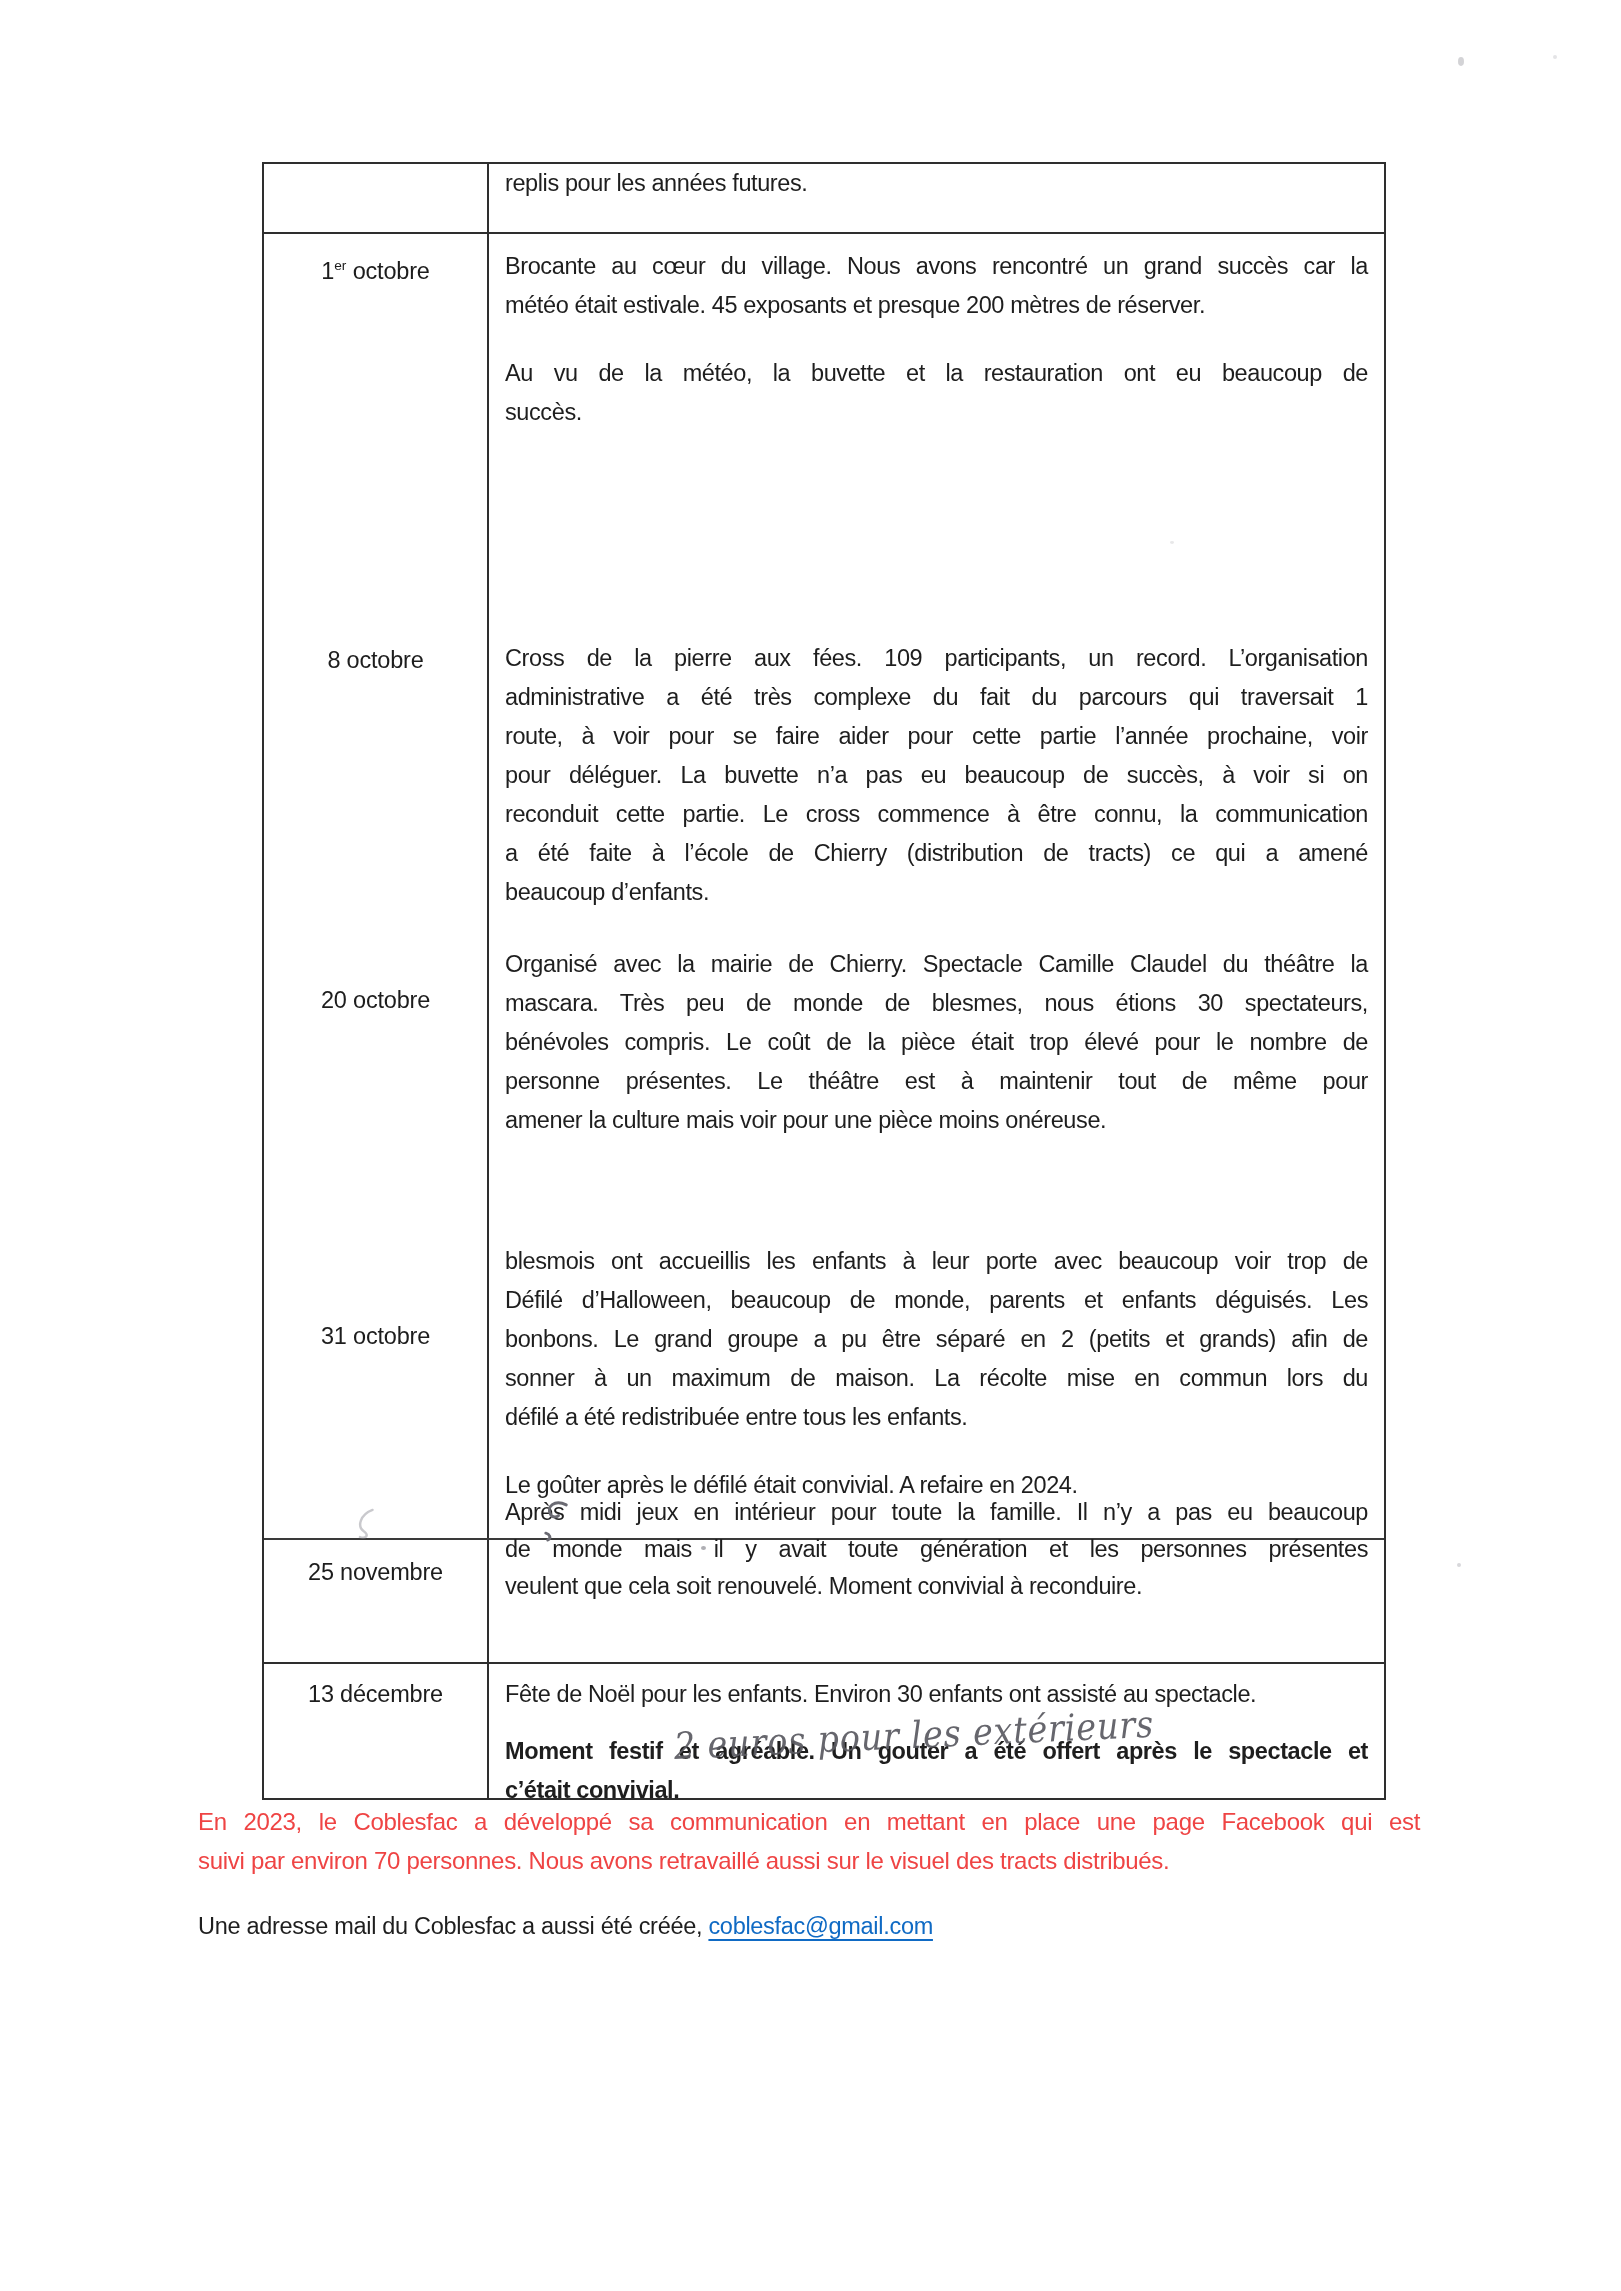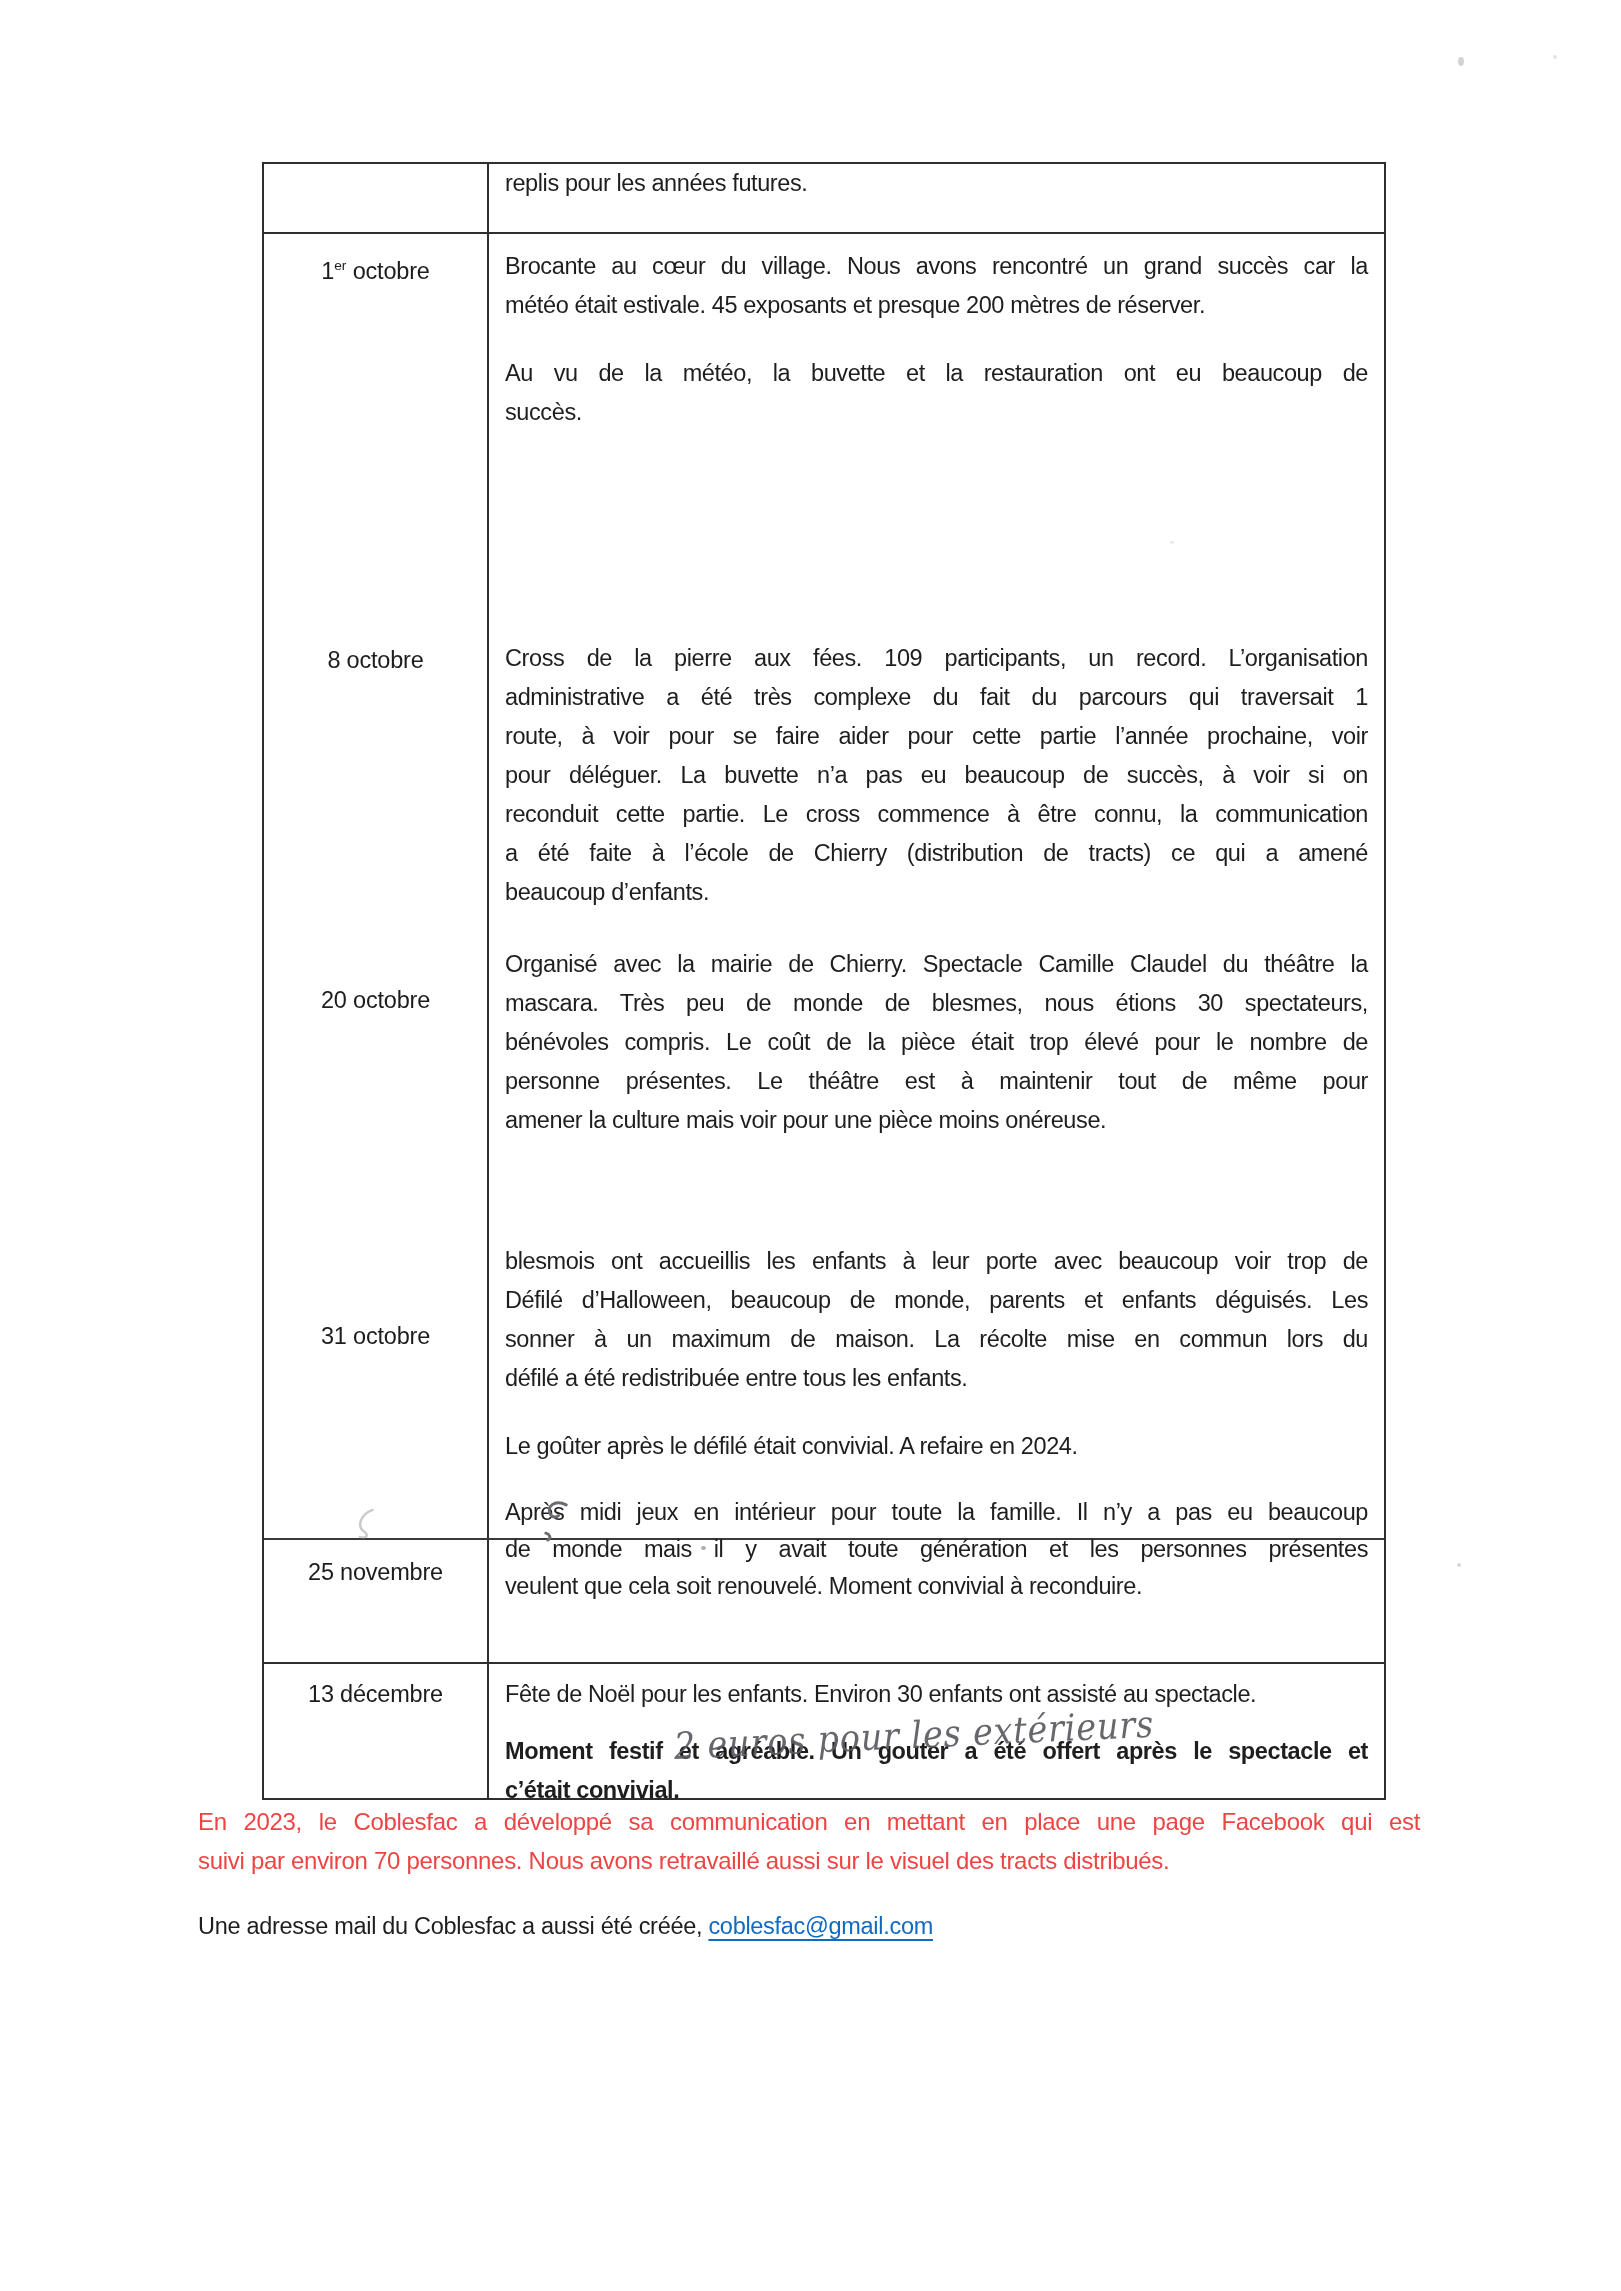--- a/index.html
+++ b/index.html
@@ -117,20 +117,21 @@
           <div class="ln">bénévoles compris. Le coût de la pièce était trop élevé pour le nombre de</div>
           <div class="ln">personne présentes. Le théâtre est à maintenir tout de même pour</div>
           <div class="ln ln-last">amener la culture mais voir pour une pièce moins onéreuse.</div>
         </div>
     </div>
 
     <div class="cell-text" style="top:1078px">
       <div class="para">
           <div class="ln">blesmois ont accueillis les enfants à leur porte avec beaucoup voir trop de</div>
           <div class="ln">Défilé d’Halloween, beaucoup de monde, parents et enfants déguisés. Les</div>
+          <div class="ln">bonbons. Le grand groupe a pu être séparé en 2 (petits et grands) afin de</div>
           <div class="ln">sonner à un maximum de maison. La récolte mise en commun lors du</div>
           <div class="ln ln-last">défilé a été redistribuée entre tous les enfants.</div>
         </div>
       <div class="para">
           <div class="ln ln-last">Le goûter après le défilé était convivial. A refaire en 2024.</div>
         </div>
     </div>
 
     <div class="cell-text lh38" style="top:1330px">
       <div class="para">

